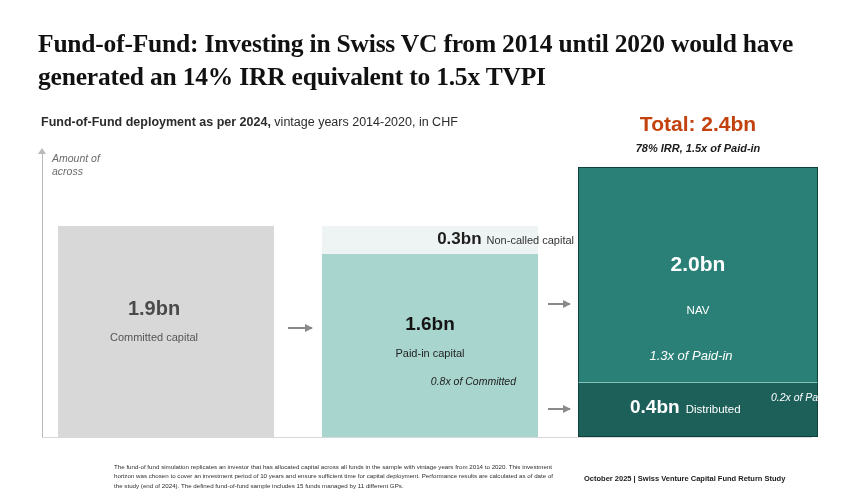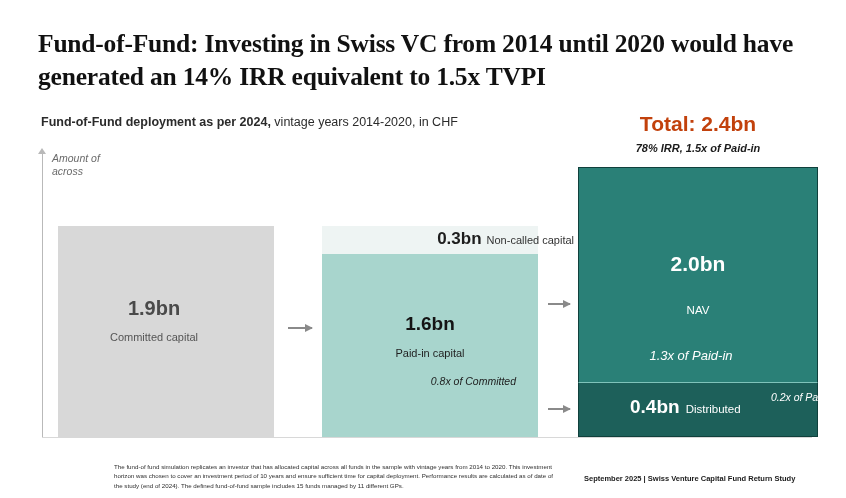--- a/index.html
+++ b/index.html
@@ -350,15 +350,15 @@
   </div>
   <div class="lbl-nav-note">1.3x of Paid-in</div>
 
   <div class="bar bar-distributed"></div>
   <div class="lbl-distributed">
     <span class="big-value">0.4bn</span><span class="sub-value">Distributed</span>
   </div>
   <div class="lbl-dist-note">0.2x of Paid-in</div>
 
   <div class="footnote">The fund-of fund simulation replicates an investor that has allocated capital across all funds in the sample with vintage years from 2014 to 2020. This investment horizon was chosen to cover an investment period of 10 years and ensure sufficient time for capital deployment. Performance results are calculated as of date of the study (end of 2024). The defined fund-of-fund sample includes 15 funds managed by 11 different GPs.</div>
-  <div class="source">September 2025 | Swiss Venture Capital Fund Return Study</div>
+  <div class="source">October 2025 | Swiss Venture Capital Fund Return Study</div>
 
 </div>
 
 </body></html>

